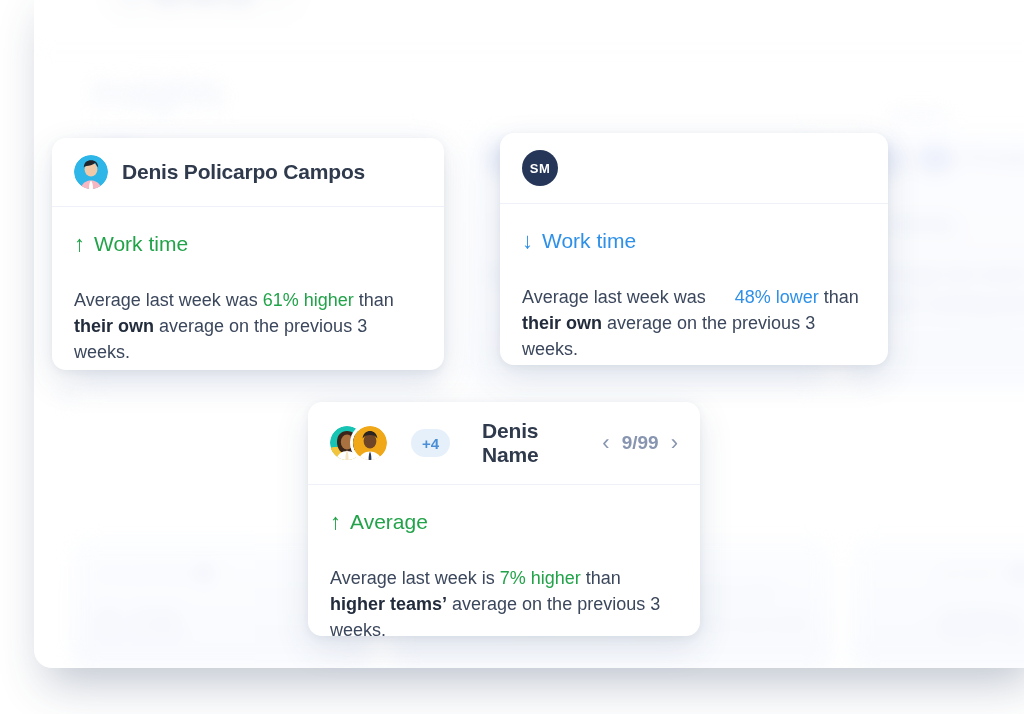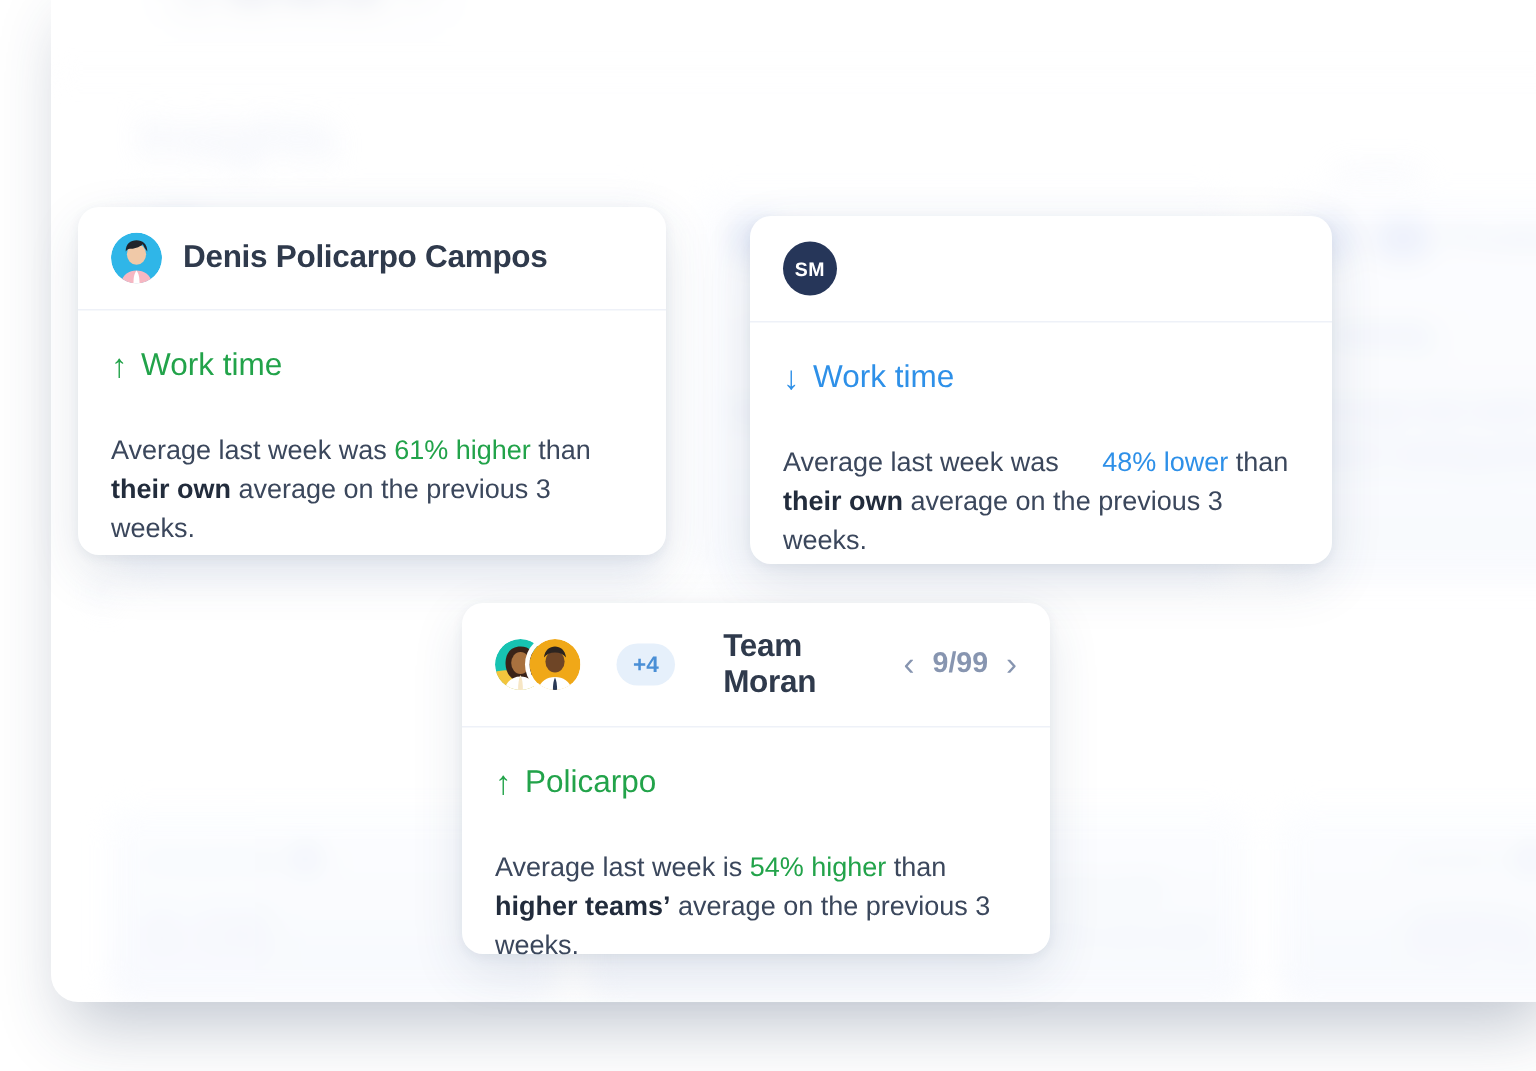--- a/index.html
+++ b/index.html
@@ -293,21 +293,21 @@
       <div class="metric up">
         <span class="ar">↑</span>
         <span>Work time</span>
       </div>
       <div class="desc">
         <span>Average last week was </span><span class="hi-up">61% higher</span><span> than </span><b>their own</b><span> average on the previous 3 weeks.</span>
       </div>
     </div>
   </div>
 
-  <div class="pop" style="left:500px; top:144px; width:388px; height:232px;">
+  <div class="pop" style="left:500px; top:133px; width:388px; height:232px;">
     <div class="pop-hdr">
       <span class="avatar-initials">SM</span>
     </div>
     <div class="pop-body">
       <div class="metric down">
         <span class="ar">↓</span>
         <span>Work time</span>
       </div>
       <div class="desc">
         <span>Average last week was </span><span class="hi-down">48% lower</span><span> than </span><b>their own</b><span> average on the previous 3 weeks.</span>
@@ -332,31 +332,31 @@
           <svg class="face" viewBox="0 0 34 34">
             <circle cx="17" cy="17" r="17" fill="#f0a818"></circle>
             <ellipse cx="17" cy="15" rx="6.4" ry="7.4" fill="#6e4526"></ellipse>
             <path d="M9.6 12.4c.6-5.2 4-7.4 7.4-7.4s6.8 2.2 7.4 7.4c-1.6-2.2-4.2-3.4-7.4-3.4s-5.8 1.2-7.4 3.4z" fill="#2c2420"></path>
             <path d="M5.6 34c1.5-5.8 6-8.6 11.4-8.6S26.9 28.2 28.4 34z" fill="#ffffff"></path>
             <path d="M17 25.6c1 2 1.4 4.6 1.4 8.4h-2.8c0-3.8.4-6.4 1.4-8.4z" fill="#2b3a55"></path>
           </svg>
         </span>
       </span>
       <span class="plus-pill">+4</span>
-      <span class="pop-name" style="margin-left:18px;">Team Moran</span>
+      <span class="pop-name" style="margin-left:18px;">Denis Name</span>
       <span class="pager">
         <span class="chev">‹</span>
         <span class="pgnum">9/99</span>
         <span class="chev">›</span>
       </span>
     </div>
     <div class="pop-body">
       <div class="metric up">
         <span class="ar">↑</span>
-        <span>Policarpo</span>
+        <span>Average</span>
       </div>
       <div class="desc">
-        <span>Average last week is </span><span class="hi-up">54% higher</span><span> than </span><b>higher teams’</b><span> average on the previous 3 weeks.</span>
+        <span>Average last week is </span><span class="hi-up">7% higher</span><span> than </span><b>higher teams’</b><span> average on the previous 3 weeks.</span>
       </div>
     </div>
   </div>
 
 </div>
 
 </body></html>

